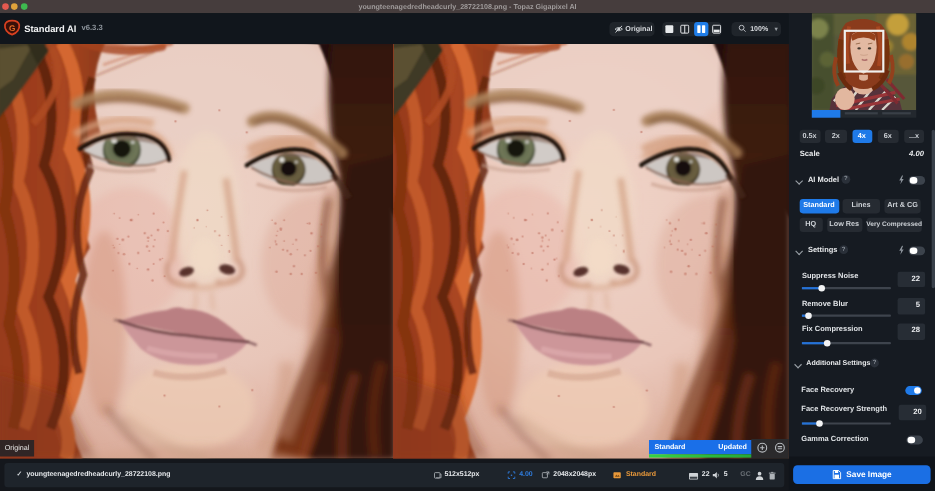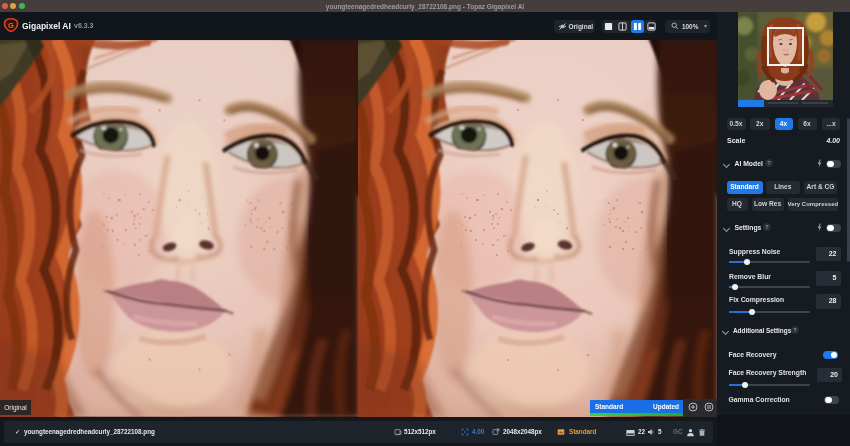--- a/index.html
+++ b/index.html
@@ -321,21 +321,21 @@
     <div class="tl" style="left:10px; background:#e0a33b;"></div>
     <div class="tl" style="left:18.5px; background:#3eb94f;"></div>
     <div id="title-text">youngteenagedredheadcurly_28722108.png - Topaz Gigapixel AI</div>
   </div>
 
   <div id="toolbar" class="abs">
     <svg id="logo" class="abs" viewBox="0 0 32 32" style="top:5px;">
       <path d="M16,3.5 C23,3.5 28,6 29,11.5 C30,18.5 25,26 16,29 C7,26 2,18.5 3,11.5 C4,6 9,3.5 16,3.5 Z" fill="#3a0f08" stroke="#d84020" stroke-width="3.2"></path>
       <text x="16" y="21.5" font-size="15" font-weight="bold" fill="#e86e28" text-anchor="middle" font-family="Liberation Sans, sans-serif">G</text>
     </svg>
-    <div id="appname" class="abs">Gigapixel AI</div>
+    <div id="appname" class="abs">Standard AI</div>
     <div id="appver" class="abs">v6.3.3</div>
 
     <div class="tbtn" style="left:554px; top:7.5px; width:41px; height:13px;">
       <svg width="9" height="9" style="position:absolute;left:4px;top:2px;" viewBox="0 0 24 24">
         <path d="M3,12 Q12,4 21,12 Q12,20 3,12 Z" fill="none" stroke="#cfd3d7" stroke-width="2"></path>
         <circle cx="12" cy="12" r="3.5" fill="#cfd3d7"></circle>
         <line x1="4" y1="20" x2="20" y2="4" stroke="#cfd3d7" stroke-width="2.4"></line>
       </svg>
       <span style="position:absolute;left:14.5px;top:3.2px;font-size:6.5px;font-weight:bold;color:#d7dade;">Original</span>
     </div>
@@ -568,16 +568,21 @@
     <div class="slider" style="left:12px; top:371.5px; width:81px;">
         <div class="fill" style="width:16px;"></div>
         <div class="knob" style="left:12.5px;"></div>
       </div>
     <div class="slabel" style="left:11.5px; top:384px;">Gamma Correction</div>
     <div class="toggle" style="left:107px; top:383.5px;">
         <div class="knob" style="left:1px;"></div>
       </div>
 
     <div id="panelfoot"></div>
+    <div id="savebtn"><svg width="9" height="9" viewBox="0 0 24 24" style="vertical-align:-1.5px; margin-right:4px;">
+          <path d="M4,2 L17,2 L22,7 L22,22 L4,22 Z" fill="none" stroke="#fff" stroke-width="2.4"></path>
+          <rect x="8" y="2" width="8" height="6" fill="#fff"></rect>
+          <rect x="7" y="12" width="11" height="10" fill="#fff"></rect>
+        </svg>Save Image</div>
     <div id="scrollbar"></div>
   </div>
 
 </div>
 
 </body></html>

